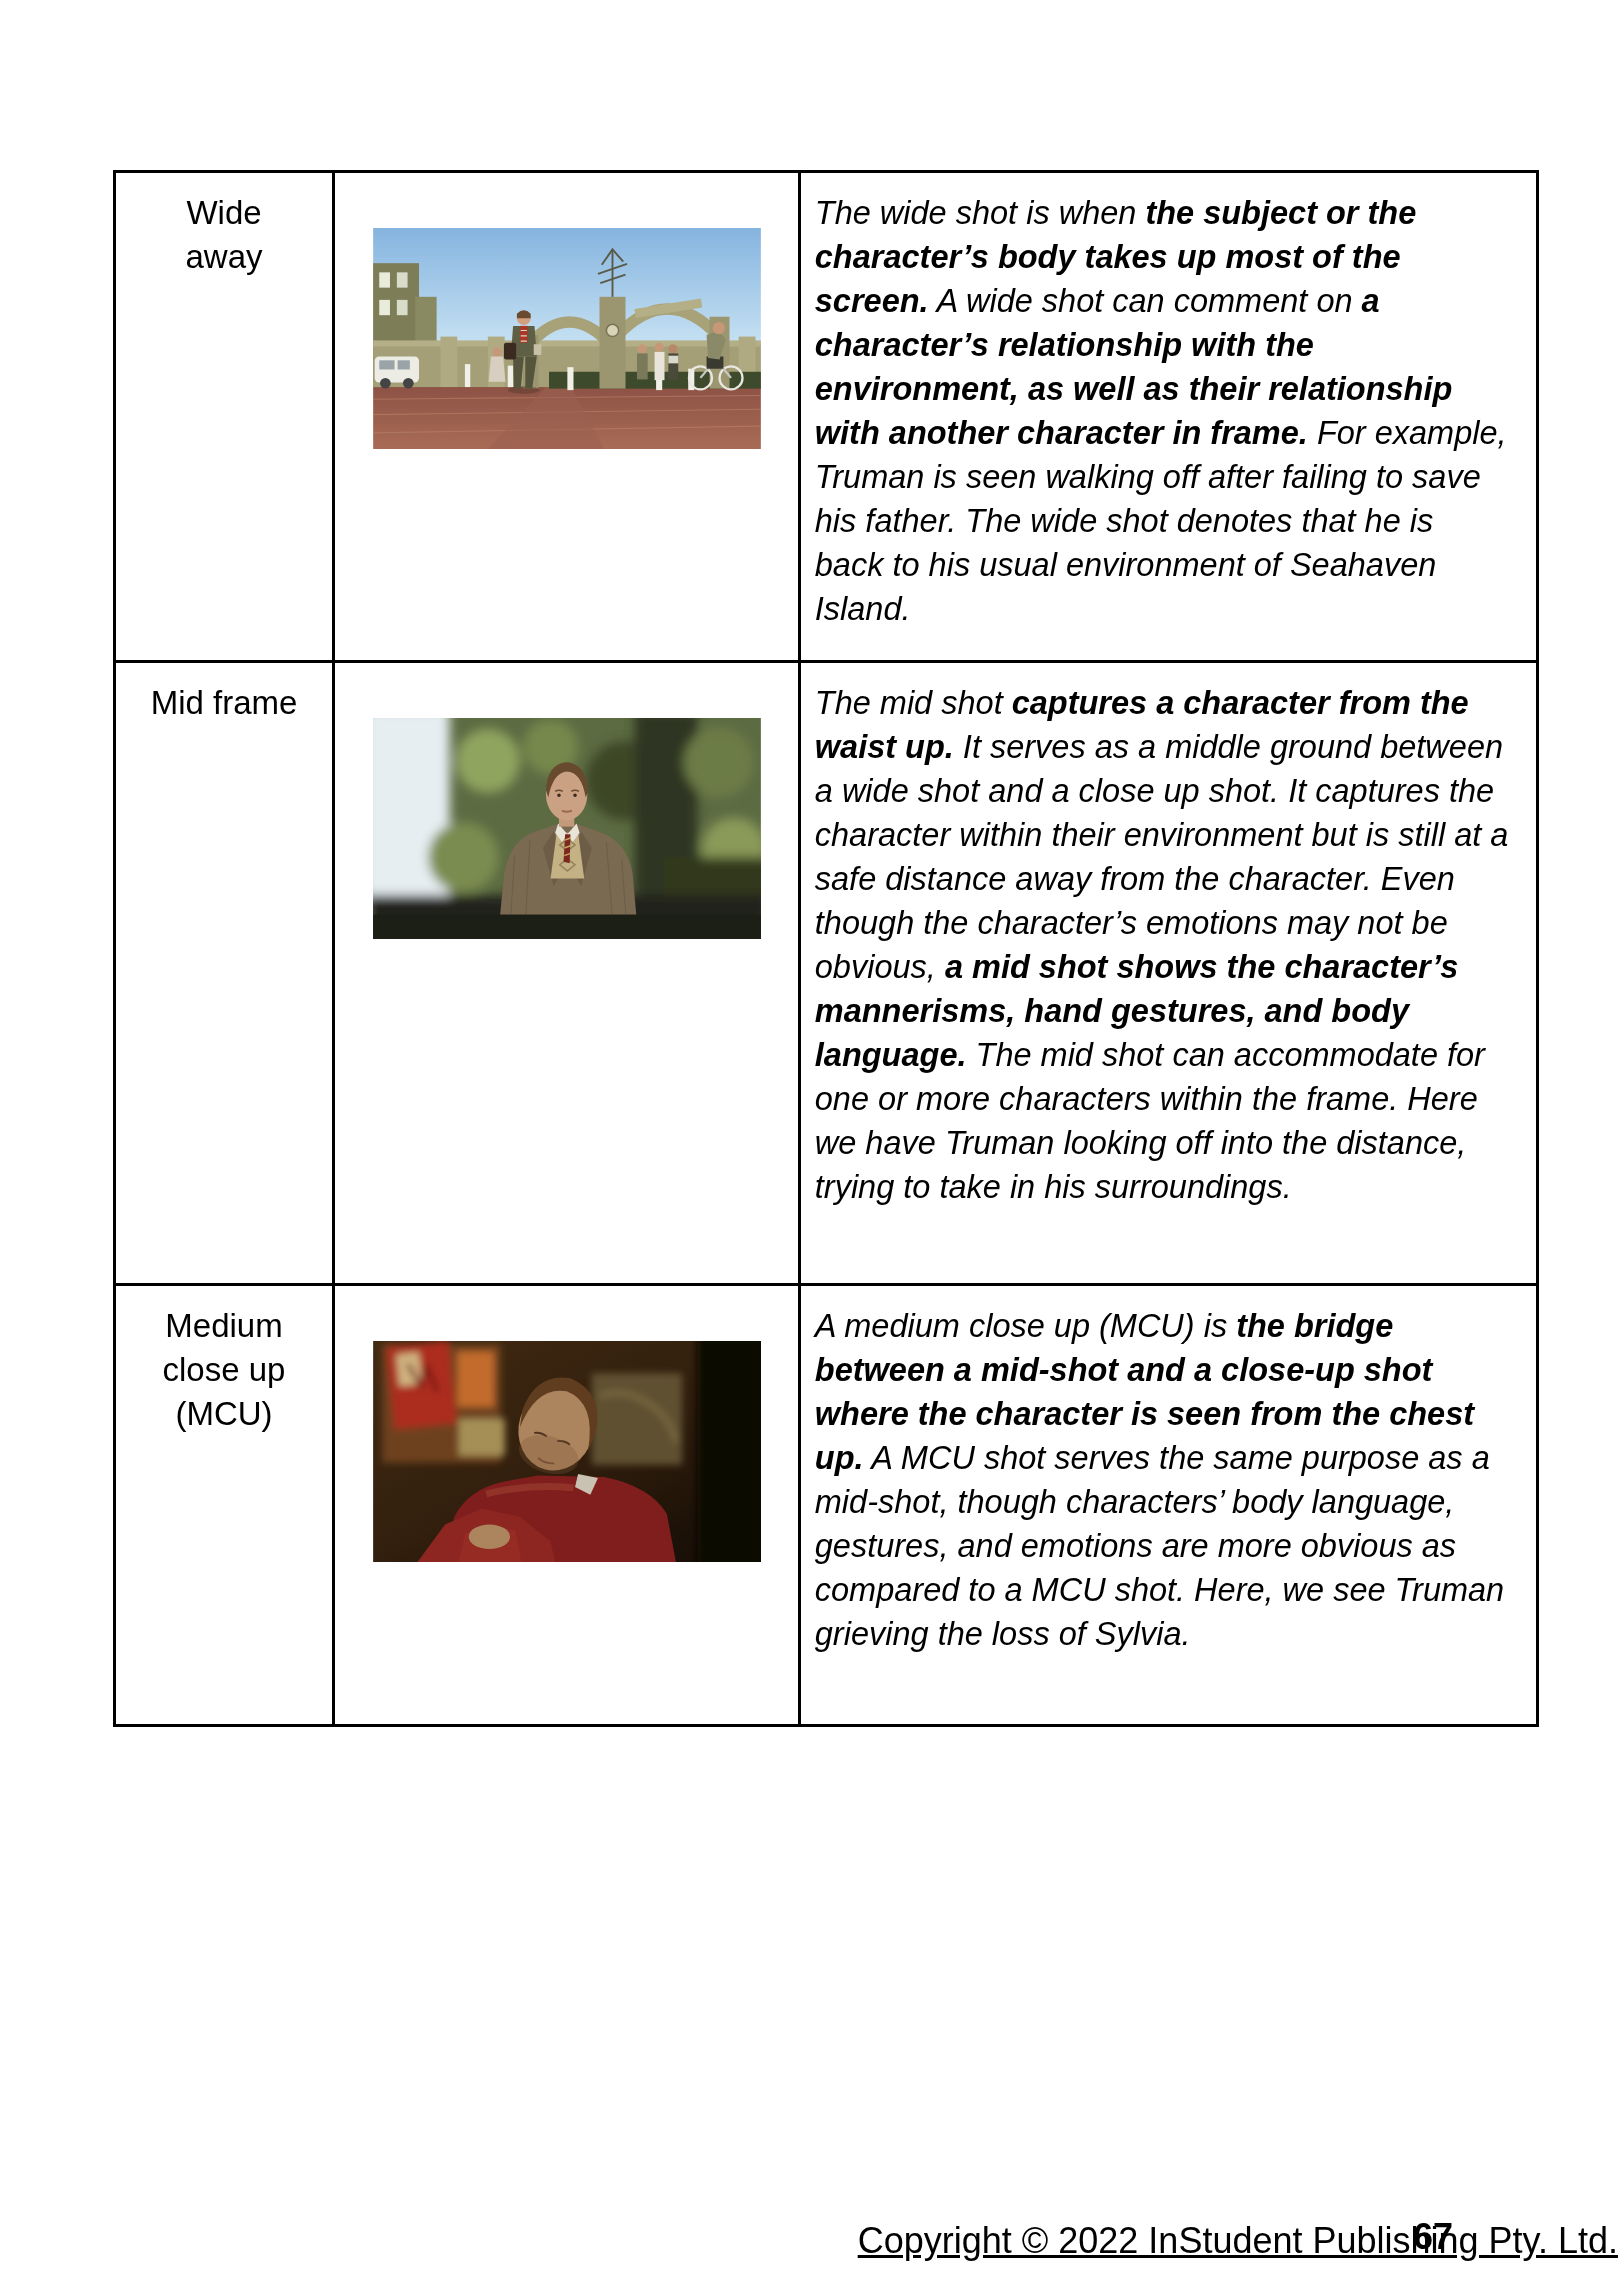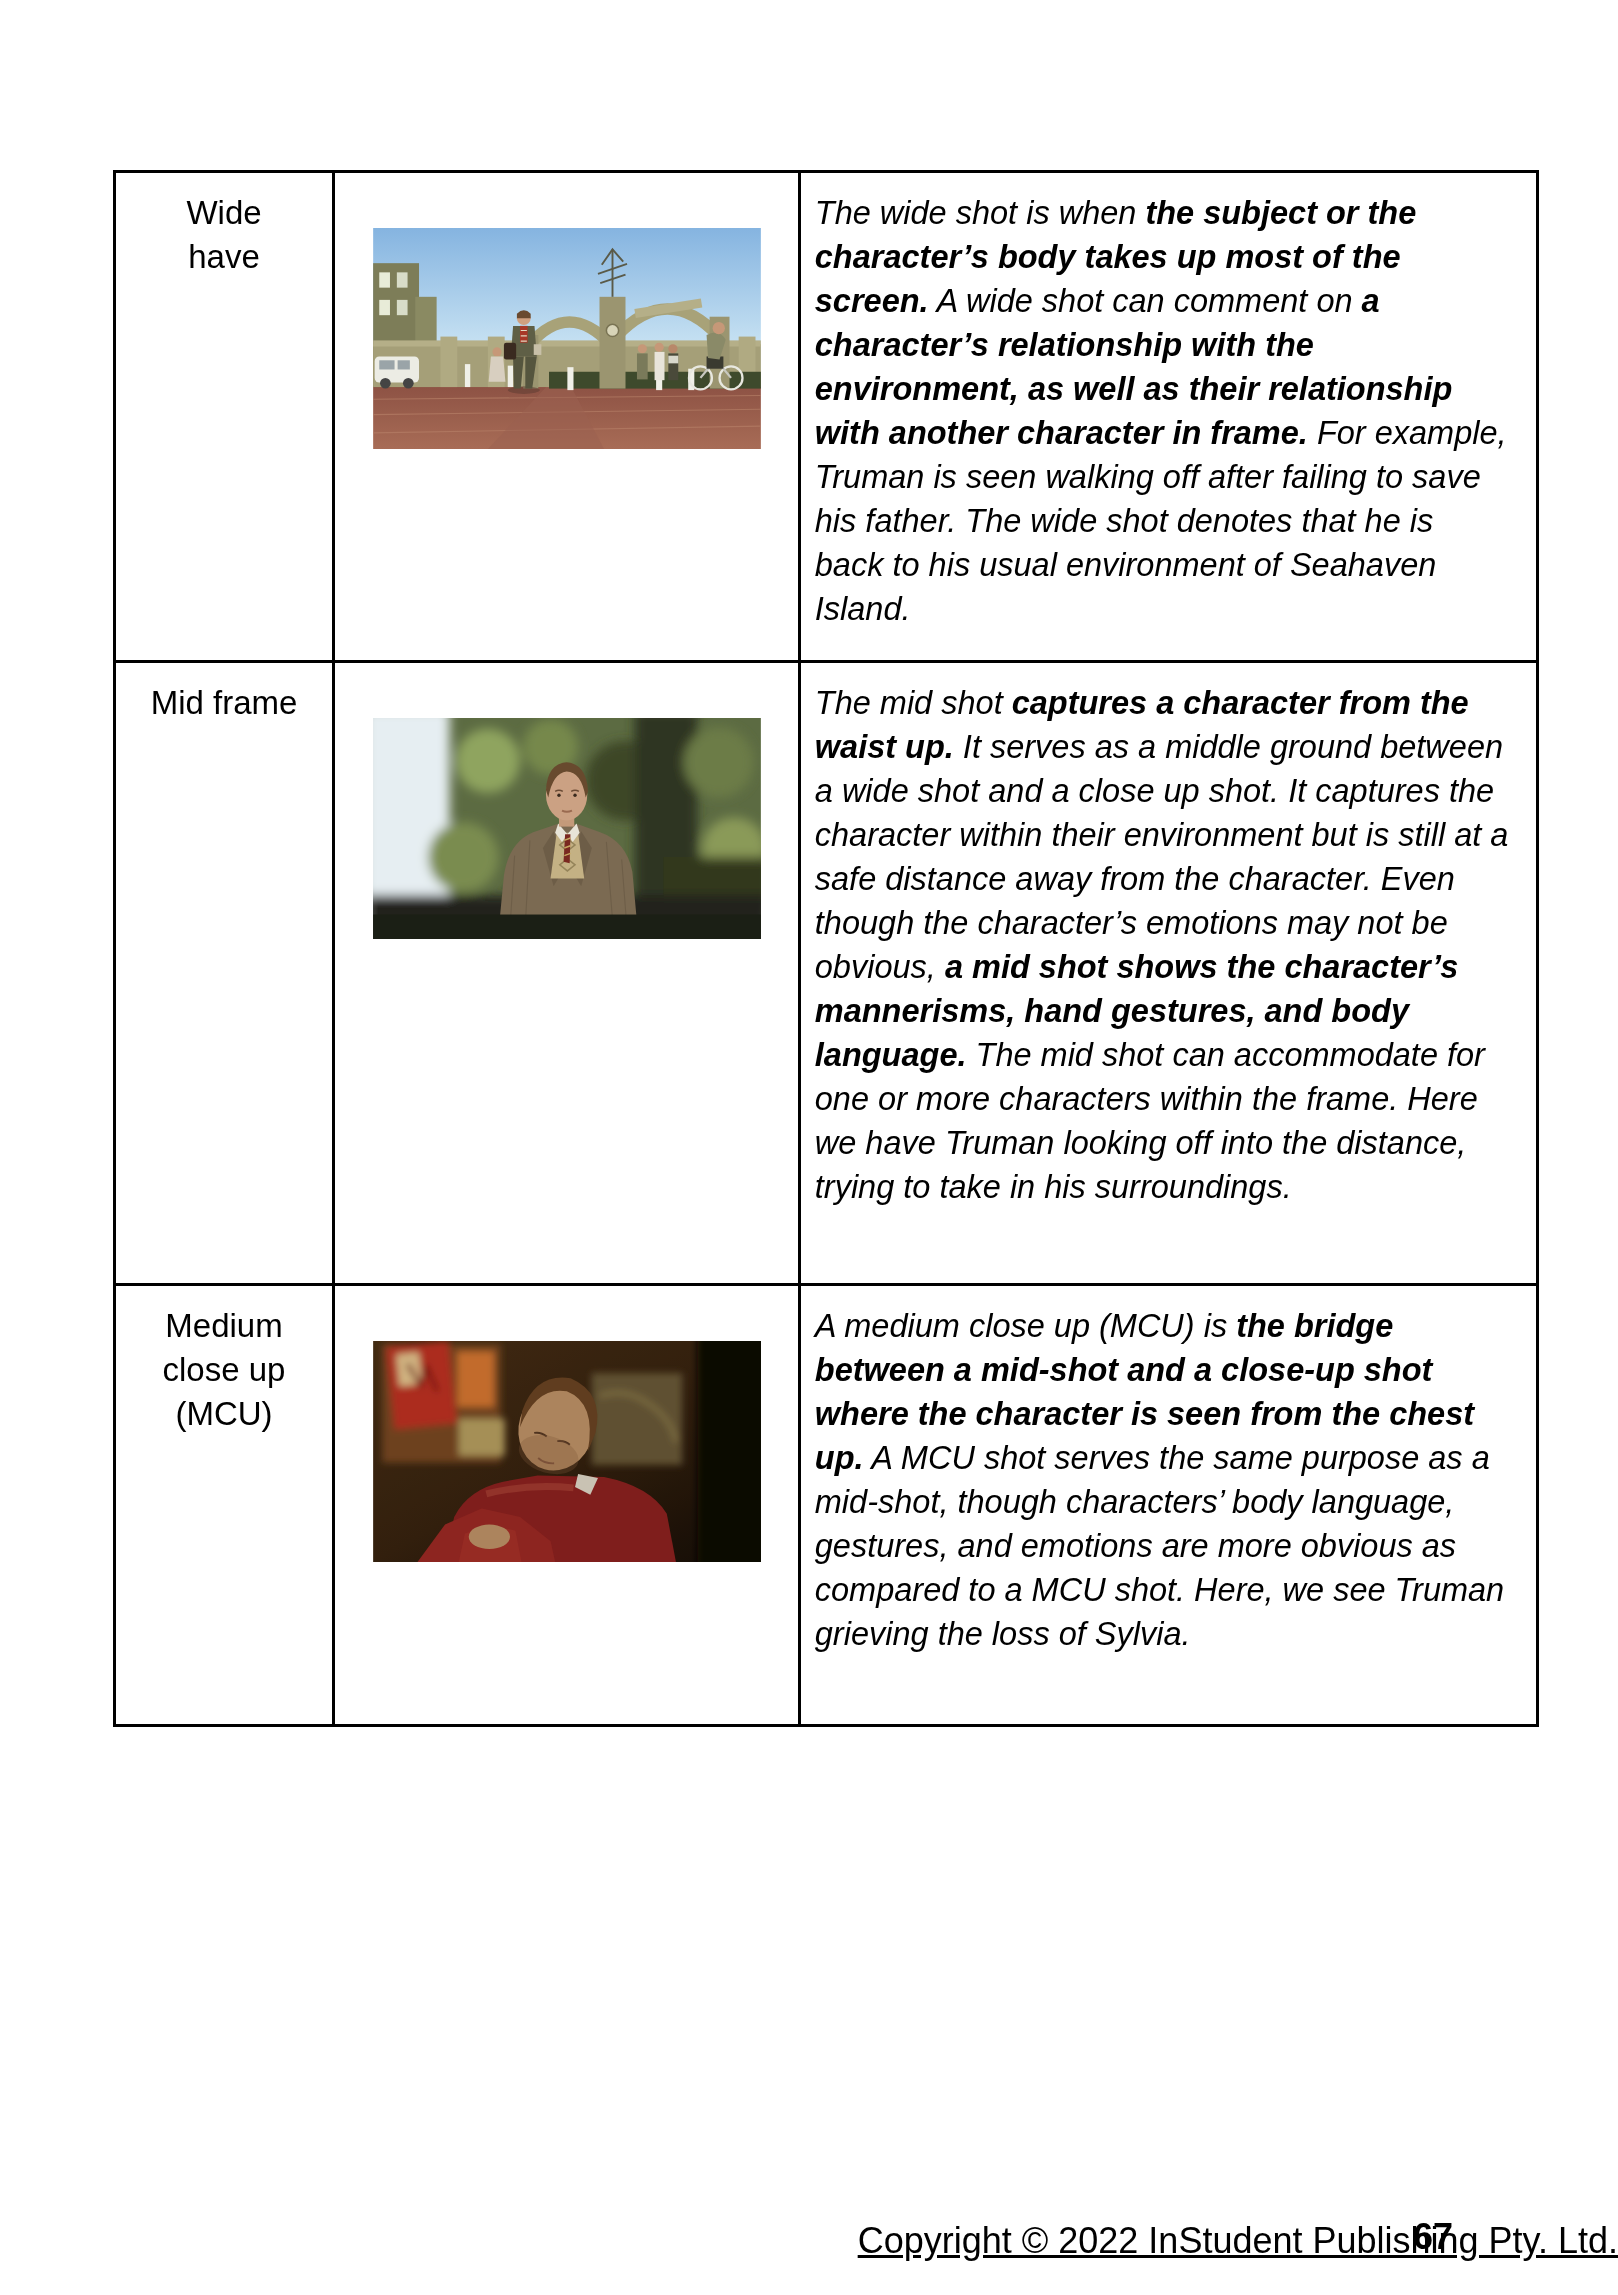--- a/index.html
+++ b/index.html
@@ -75,21 +75,21 @@
 </head>
 <body>
 
 <div class="page">
 
   <table class="shot-table">
     <tbody>
         <tr class="row-1">
       <td class="label-cell">
             <div>Wide</div>
-            <div>have</div>
+            <div>away</div>
           </td>
       <td class="image-cell">
         <svg class="still" width="388" height="221" viewBox="0 0 507 289">
           <defs>
             <linearGradient id="sky1" x1="0" y1="0" x2="0" y2="1">
               <stop offset="0" stop-color="#85b4e0"></stop>
               <stop offset="0.75" stop-color="#c9e3f3"></stop>
               <stop offset="1" stop-color="#e9f4f9"></stop>
             </linearGradient>
             <linearGradient id="ground1" x1="0" y1="0" x2="0" y2="1">

